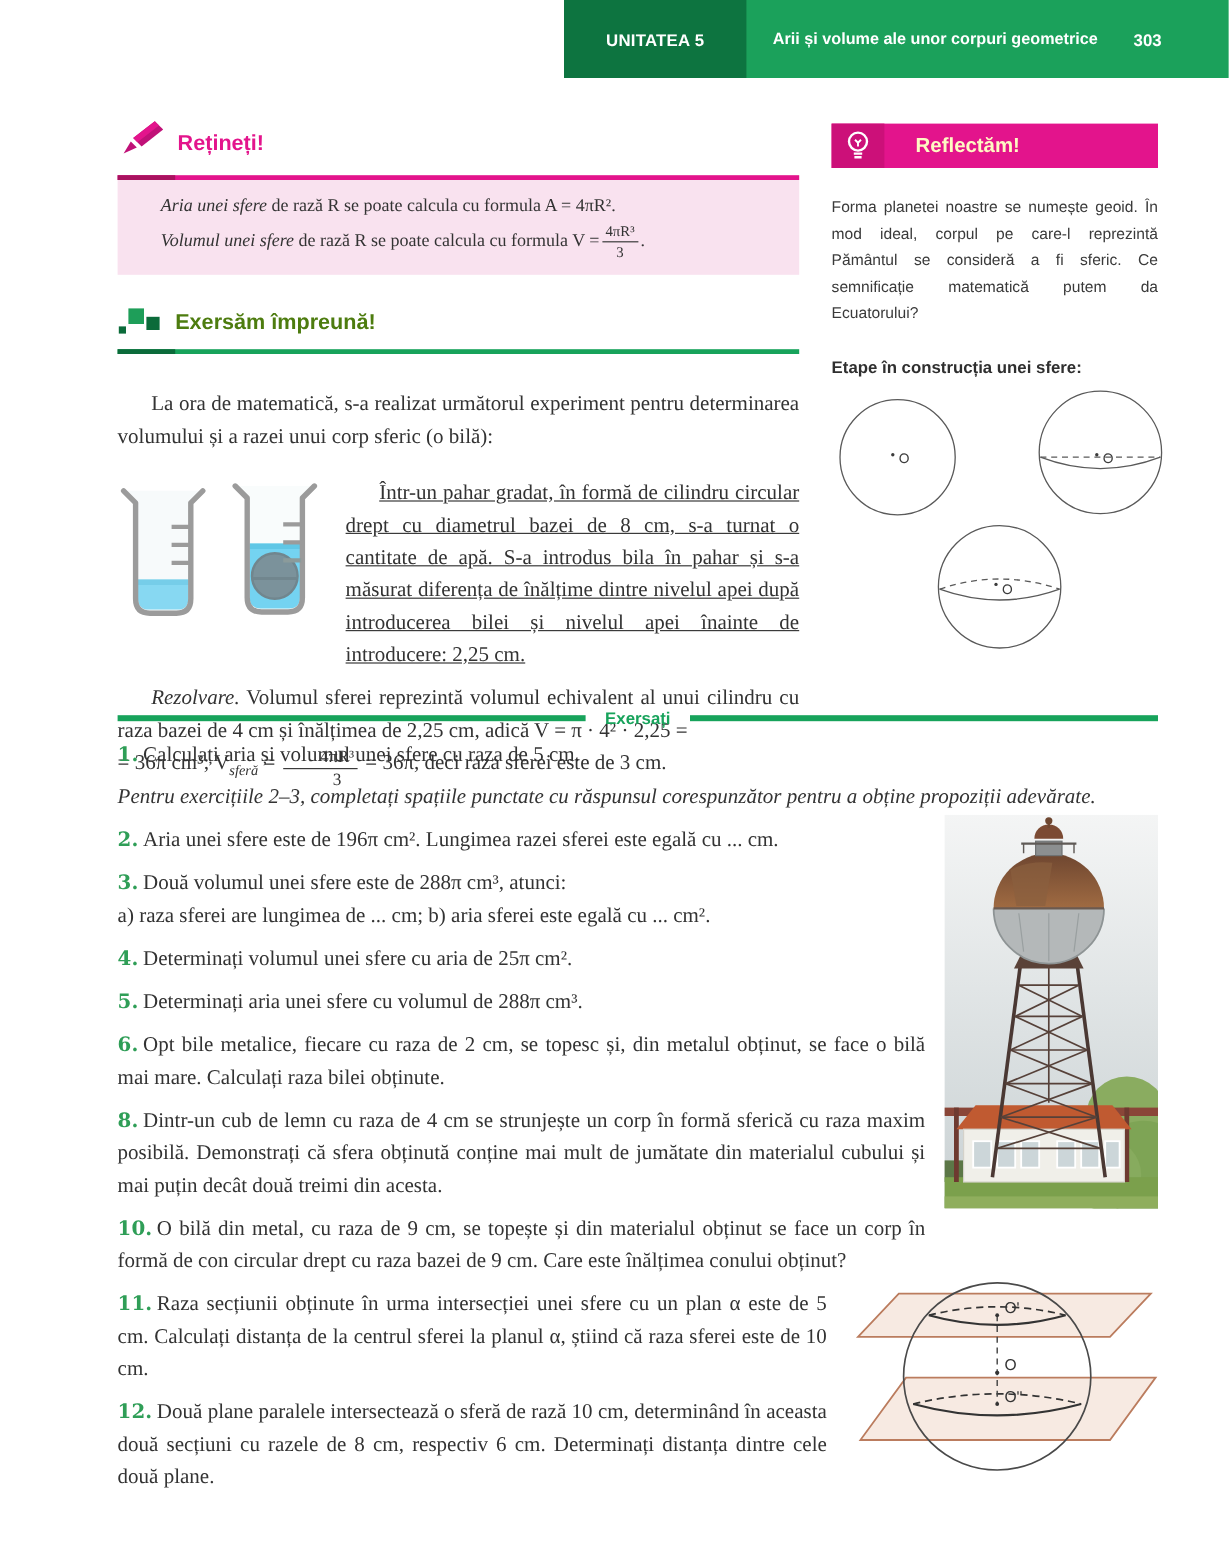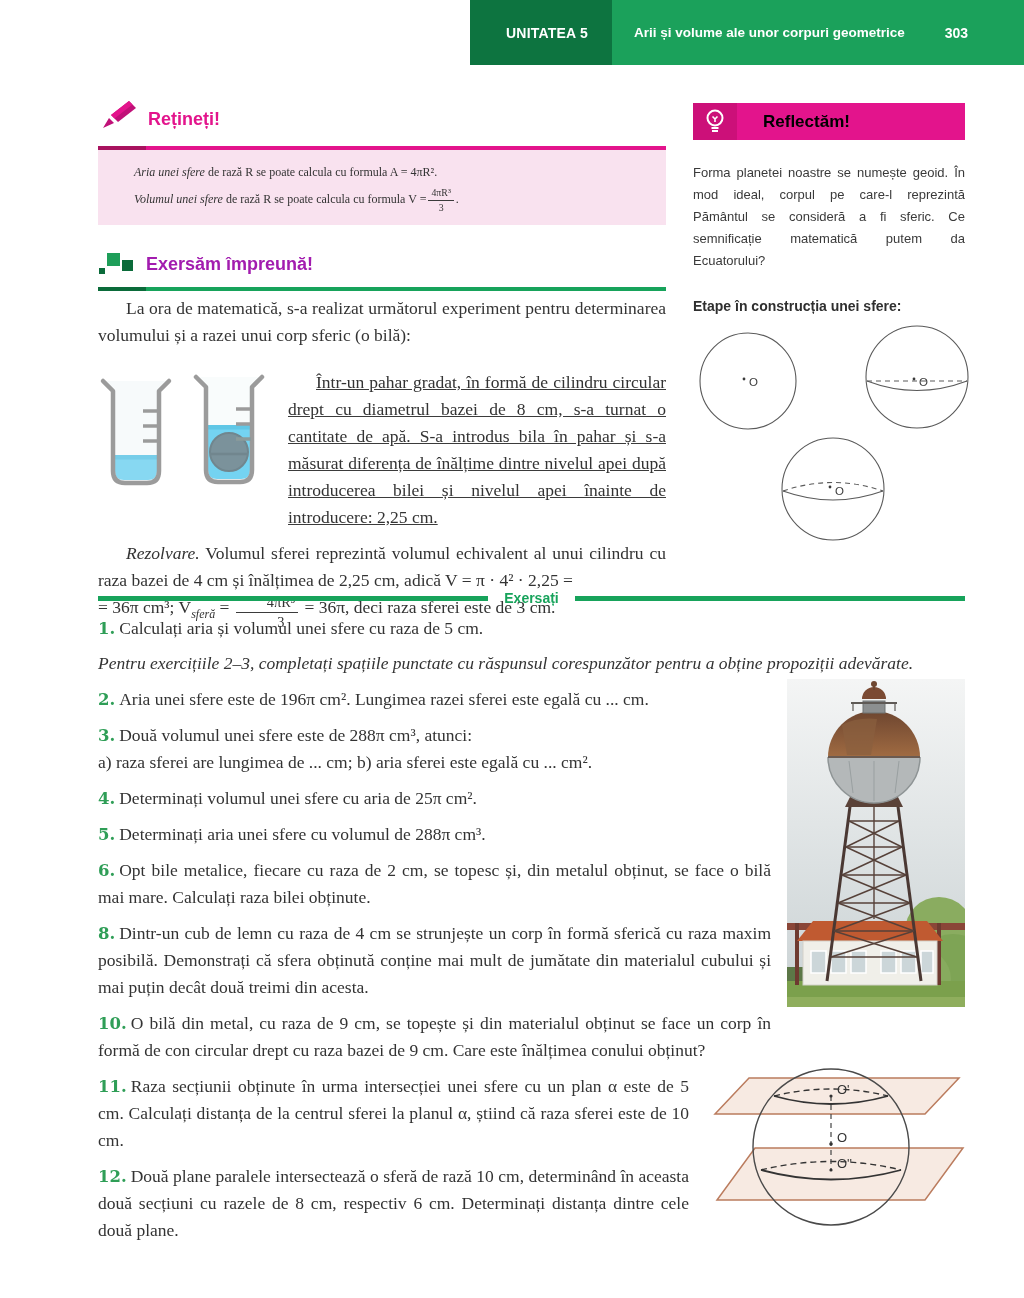--- a/index.html
+++ b/index.html
@@ -4,59 +4,59 @@
 <style>
   html,body{margin:0;padding:0;}
   body{
     width:1024px;height:1298px;position:relative;background:#ffffff;
     font-family:"Liberation Serif", serif;color:#3b3b3b;overflow:hidden;
   }
   
   .header-band{position:absolute;left:470px;top:0;width:554px;height:65px;
     background:#1ba15b;display:flex;align-items:center;
     font-family:"Liberation Sans", sans-serif;color:#fff;}
-  .unit-box{width:130px;height:65px;background:#0d7440;display:flex;align-items:center;
-    justify-content:center;font-weight:bold;font-size:14px;letter-spacing:.2px;padding-left:12px;}
+  .unit-box{width:152px;height:65px;background:#0d7440;display:flex;align-items:center;
+    justify-content:center;font-weight:bold;font-size:14px;letter-spacing:.2px;}
   .header-title{font-weight:bold;font-size:13.5px;margin-left:22px;}
   .page-num{margin-left:auto;margin-right:56px;font-weight:bold;font-size:14px;}
 
   
   .left-col{position:absolute;left:98px;top:100px;width:568px;}
   .right-col{position:absolute;left:693px;top:103px;width:272px;}
 
   
   .sec-head{display:flex;align-items:center;gap:12px;font-family:"Liberation Sans", sans-serif;
     font-weight:bold;font-size:18px;}
   .sec-head.magenta{color:#e3148c;}
-  .sec-head.green{color:#a21caf;gap:12px;}
+  .sec-head.green{color:#4d7c0f;gap:12px;}
   .rule{height:4px;margin-top:7px;position:relative;}
   .rule.magenta{background:#e3148c;}
   .rule.green{background:#17a35b;}
   .rule .rule-dark{position:absolute;left:0;top:0;height:100%;width:48px;}
   .rule.magenta .rule-dark{background:#a8125f;}
   .rule.green .rule-dark{background:#0b6b3a;}
 
-  .pink-box{background:#f9e2ef;padding:9px 10px 12px 36px;font-size:12px;line-height:27px;color:#333;}
+  .pink-box{background:#f9e2ef;padding:9px 10px 12px 36px;font-size:15px;line-height:27px;color:#333;}
   .pink-box .frac-line{display:flex;align-items:center;}
 
   .frac{display:inline-block;vertical-align:-0.95em;text-align:center;font-size:0.82em;line-height:1;margin:0 2px;}
   .frac .num{display:block;border-bottom:1.3px solid #3b3b3b;padding:1px 3px 2px;}
   .frac .den{display:block;padding-top:2px;}
 
   .body-p{font-size:17.5px;line-height:27px;text-align:justify;color:#333;margin:0;}
   .indent{text-indent:28px;}
   sub.vsub{font-size:12px;font-style:italic;}
 
   .exp-row{display:flex;margin-top:20px;text-decoration:underline;}
   .exp-img{flex:0 0 172px;}
   .exp-text{flex:1;margin-left:18px;}
 
   
   .reflect-bar{height:37px;background:#e3148c;display:flex;align-items:center;
-    font-family:"Liberation Sans", sans-serif;color:#000000;font-weight:bold;font-size:17px;}
+    font-family:"Liberation Sans", sans-serif;color:#fef9c3;font-weight:bold;font-size:17px;}
   .reflect-icon-box{width:44px;height:37px;background:#cc1079;display:flex;align-items:center;justify-content:center;}
   .reflect-label{margin-left:26px;}
   .reflect-p{font-family:"Liberation Sans", sans-serif;font-size:13px;line-height:22px;
     text-align:justify;color:#3a3a3a;margin:22px 0 0 0;}
   .etape-label{font-family:"Liberation Sans", sans-serif;font-weight:bold;font-size:14px;
     margin-top:26px;color:#2f2f2f;}
 
   
   .exercises{position:absolute;left:98px;top:590px;width:867px;}
   .ex-head{display:flex;align-items:center;font-family:"Liberation Sans", sans-serif;}
@@ -112,21 +112,21 @@
         <rect x="9" y="4" width="13" height="13" fill="#1e9e59"></rect>
         <rect x="24" y="11" width="11" height="11" fill="#0b6b3a"></rect>
       </svg>
     </span>
     <span>Exersăm împreună!</span>
   </div>
   <div class="rule green">
       <div class="rule-dark"></div>
     </div>
 
-  <p class="body-p indent" style="margin-top:4px;">La ora de matematică, s-a realizat următorul experiment pentru determinarea volumului și a razei unui corp sferic (o bilă):</p>
+  <p class="body-p indent" style="margin-top:28px;">La ora de matematică, s-a realizat următorul experiment pentru determinarea volumului și a razei unui corp sferic (o bilă):</p>
 
   <div class="exp-row">
     <div class="exp-img">
       <svg width="172" height="122" viewBox="0 0 172 122">
 
         <g transform="translate(5,12)">
           <path d="M12,74 L54,74 L54,90 Q54,99 45,99 L21,99 Q12,99 12,90 Z" fill="#33c1ee"></path>
           <rect x="12" y="74" width="42" height="4.5" fill="#14aede"></rect>
           <path d="M0,0 L10,10 L10,90 Q10,102 22,102 L44,102 Q56,102 56,90 L56,10 L66,0" fill="#edf5f7" fill-opacity="0.45" stroke="#9b9b9b" stroke-width="4.5" stroke-linejoin="round" stroke-linecap="round"></path>
           <line x1="40" y1="30" x2="55" y2="30" stroke="#9b9b9b" stroke-width="3.5"></line>

